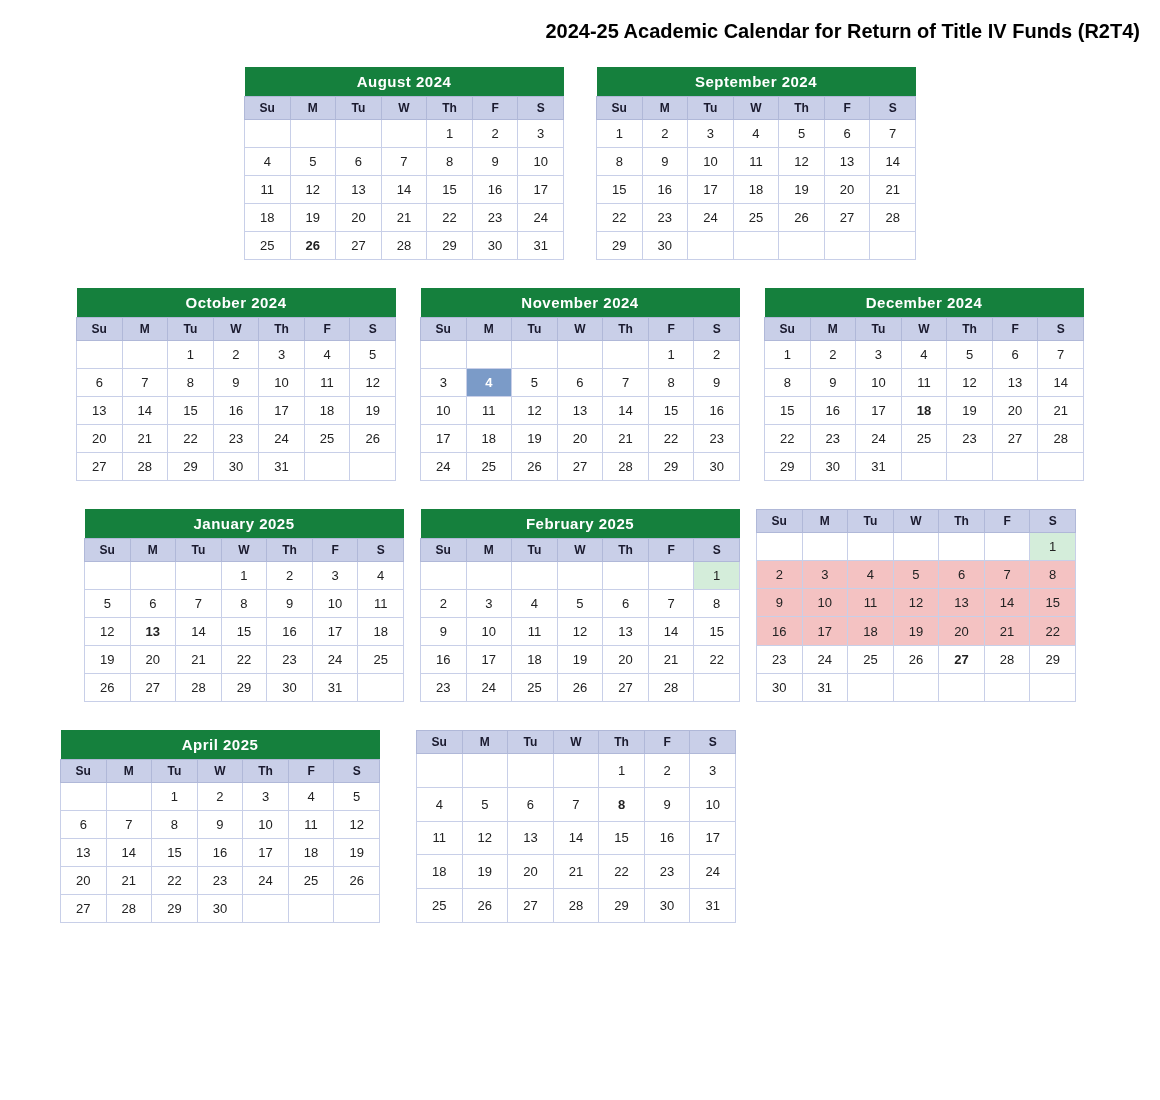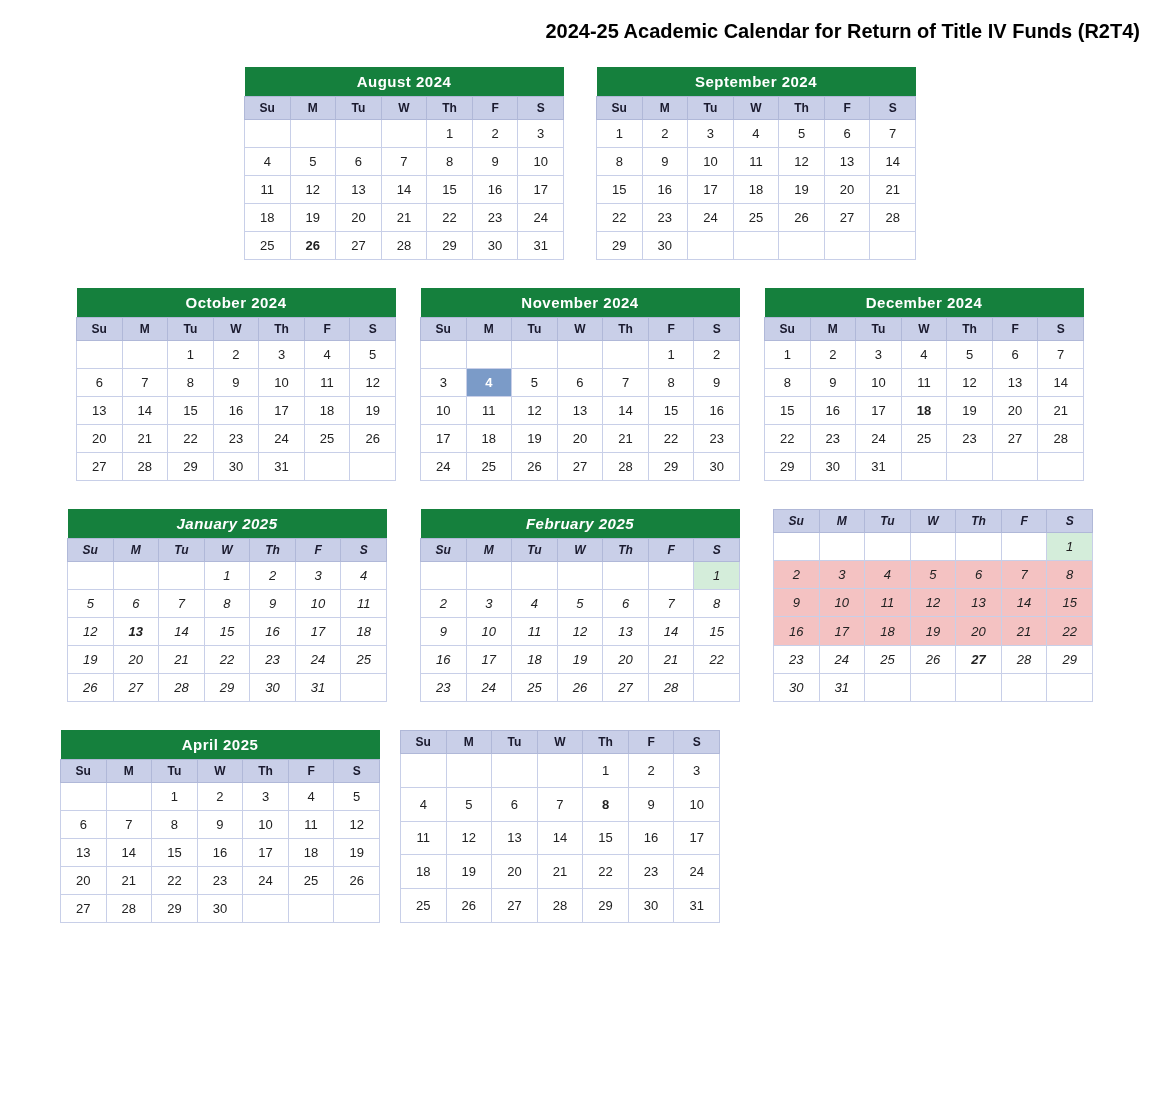--- a/index.html
+++ b/index.html
@@ -60,22 +60,22 @@
       background-color: #d4edda;
     }
     .cal td.highlight-pink {
       background-color: #f4c2c2;
     }
     .cal td.empty {
       background: #fff;
     }
     .row1 { display: flex; gap: 32px; justify-content: center; margin-bottom: 28px; }
     .row2 { display: flex; gap: 24px; justify-content: center; margin-bottom: 28px; }
-    .row3 { display: flex; gap: 33px; justify-content: center; margin-bottom: 28px; font-style: italic; }
-    .row4 { display: flex; gap: 20px; justify-content: flex-start; padding-left: 40px; margin-bottom: 28px; }
+    .row3 { display: flex; gap: 16px; justify-content: center; margin-bottom: 28px; }
+    .row4 { display: flex; gap: 36px; justify-content: flex-start; padding-left: 40px; margin-bottom: 28px; }
   </style>
 </head>
 <body>
 
 <h1>2024-25 Academic Calendar for Return of Title IV Funds (R2T4)</h1>
 
 <div id="calendars-container">
 
   <div class="row1">
     <table class="cal">

